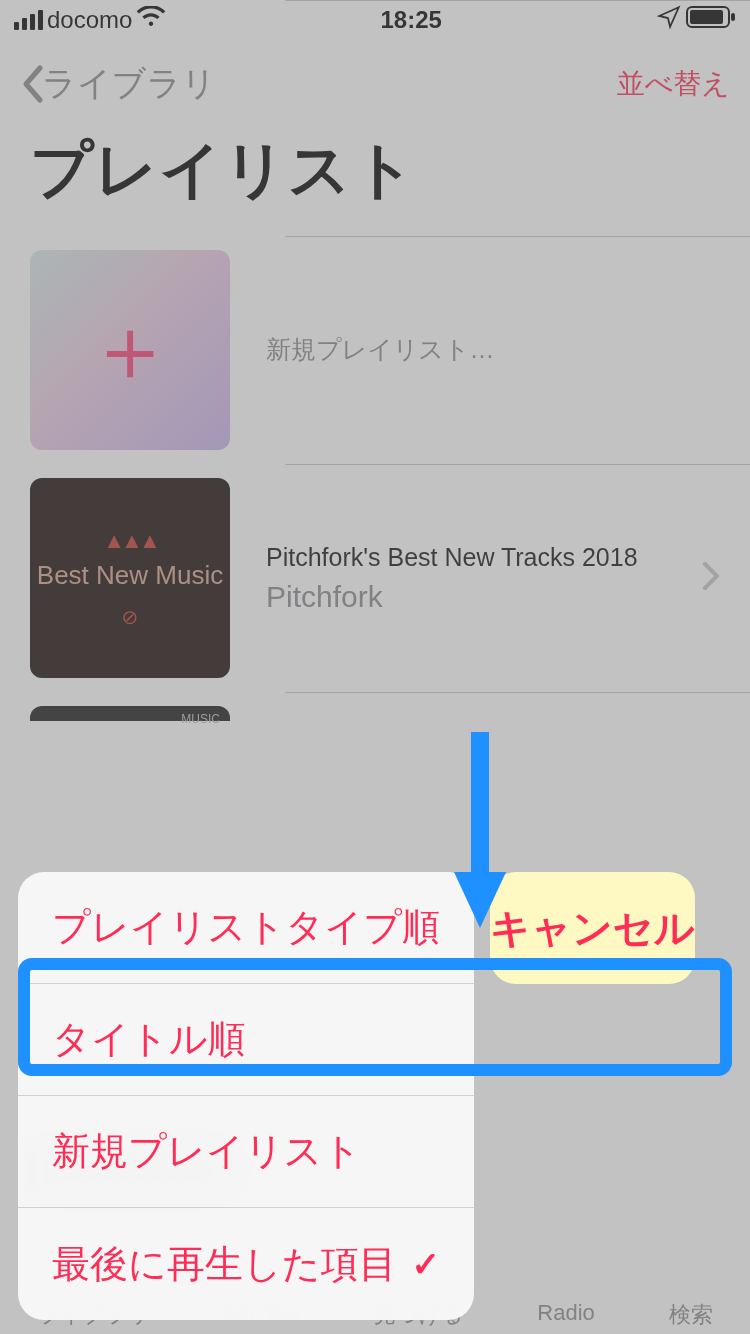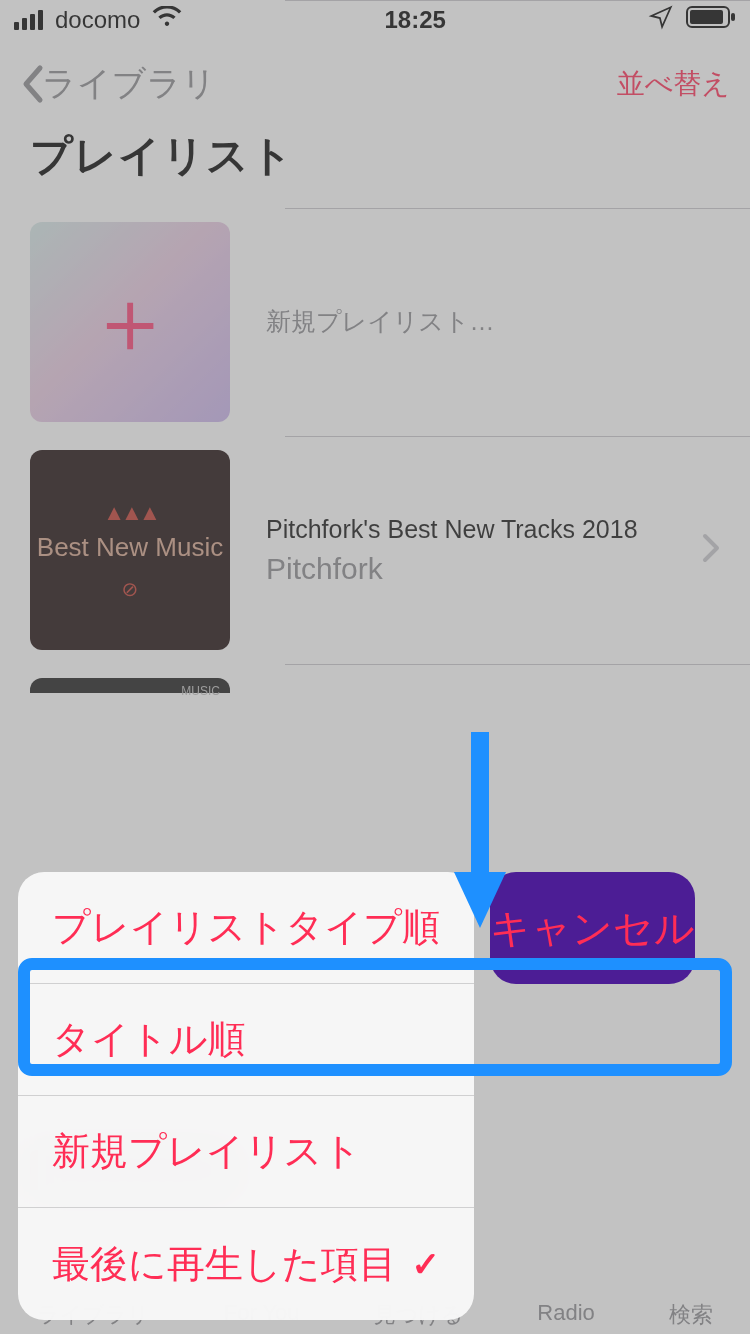--- a/index.html
+++ b/index.html
@@ -5,38 +5,38 @@
 * { margin: 0; padding: 0; box-sizing: border-box; font-family: -apple-system, "Helvetica Neue", sans-serif; }
 html, body { width: 750px; height: 1334px; overflow: hidden; background: #fff; position: relative; }
 
 
 .statusbar {
   height: 40px;
   display: flex; align-items: center; justify-content: space-between;
   padding: 0 14px;
   font-size: 24px; font-weight: 600;
 }
-.statusbar .left, .statusbar .right { display: flex; align-items: center; gap: 12px; justify-content: space-between; }
+.statusbar .left, .statusbar .right { display: flex; align-items: center; gap: 4px; justify-content: space-between; }
 .statusbar .carrier { font-weight: 400; font-size: 24px; }
 .signal { display: flex; align-items: flex-end; gap: 3px; }
 .signal i { width: 5px; background:#000; border-radius:1px; }
 .signal i:nth-child(1){height:8px}.signal i:nth-child(2){height:12px}.signal i:nth-child(3){height:16px}.signal i:nth-child(4){height:20px}
 
 
 .navbar {
   height: 88px;
   display: flex; align-items: center; justify-content: space-between;
   padding: 0 20px;
 }
 .back { display:flex; align-items:center; color:#8a8a8f; font-size:34px; }
 .back svg { margin-right: -2px; }
 .sort-btn { color:#ff2d55; font-size:28px; }
 
 .page-title {
-  font-size: 42px; font-weight: 800;
+  font-size: 62px; font-weight: 800;
   padding: 0 30px 24px;
   letter-spacing: 1px;
 }
 
 
 .list { }
 .row {
   display:flex; align-items:center;
   padding: 0 30px;
   position: relative;
@@ -114,24 +114,24 @@
   display:flex; align-items:center; justify-content:space-between;
   padding: 0 34px;
   font-size: 38px;
   color:#ff2d55;
   border-bottom:1px solid rgba(60,60,67,0.2);
   position:relative;
 }
 .sheet .opt:last-child{ border-bottom:none; }
 .sheet .opt .check{ color:#ff2d55; font-size:34px; font-weight:700; }
 .cancel {
-  background:#4c1d95;
+  background:#fef9c3;
   display:flex; align-items:center; justify-content:center;
   height:112px;
-  font-size:40px; font-weight:400;
+  font-size:40px; font-weight:700;
   color:#ff2d55;
 }
 
 
 .hl {
   position:absolute;
   border: 12px solid #1E90FF;
   border-radius: 14px;
   pointer-events:none;
 }

